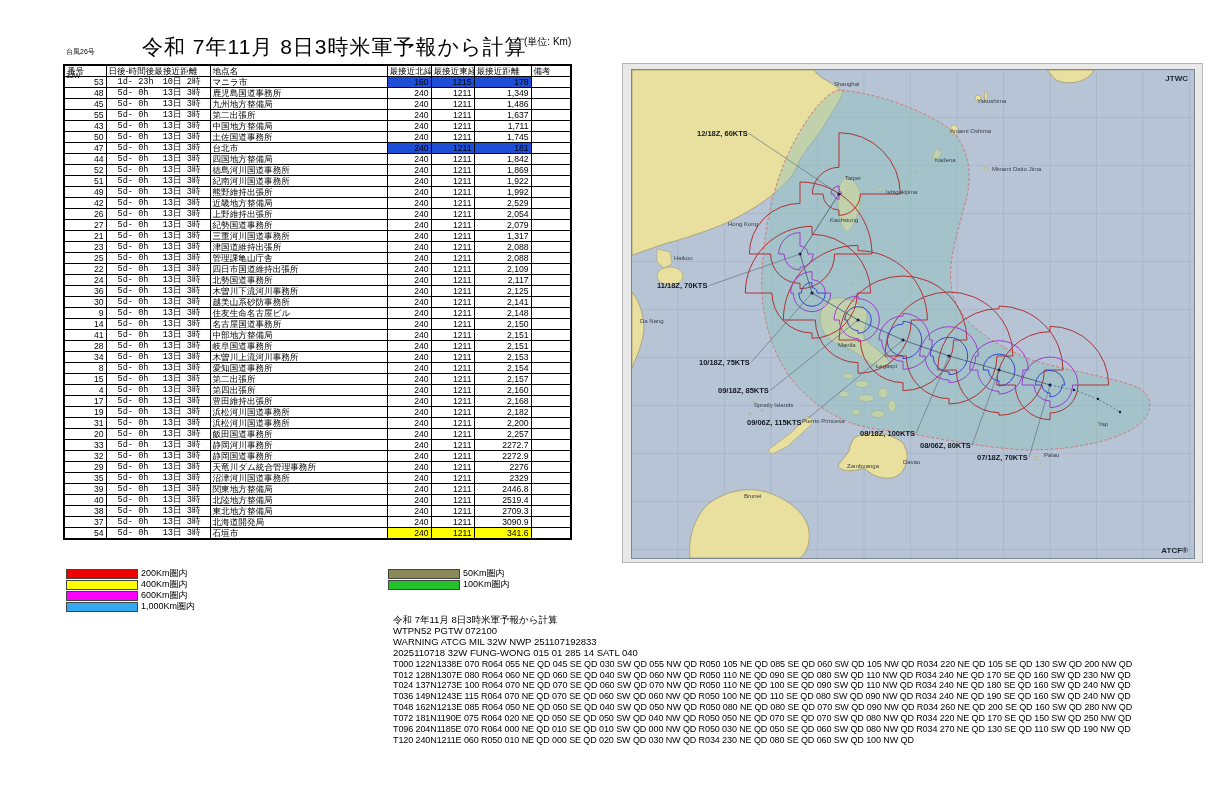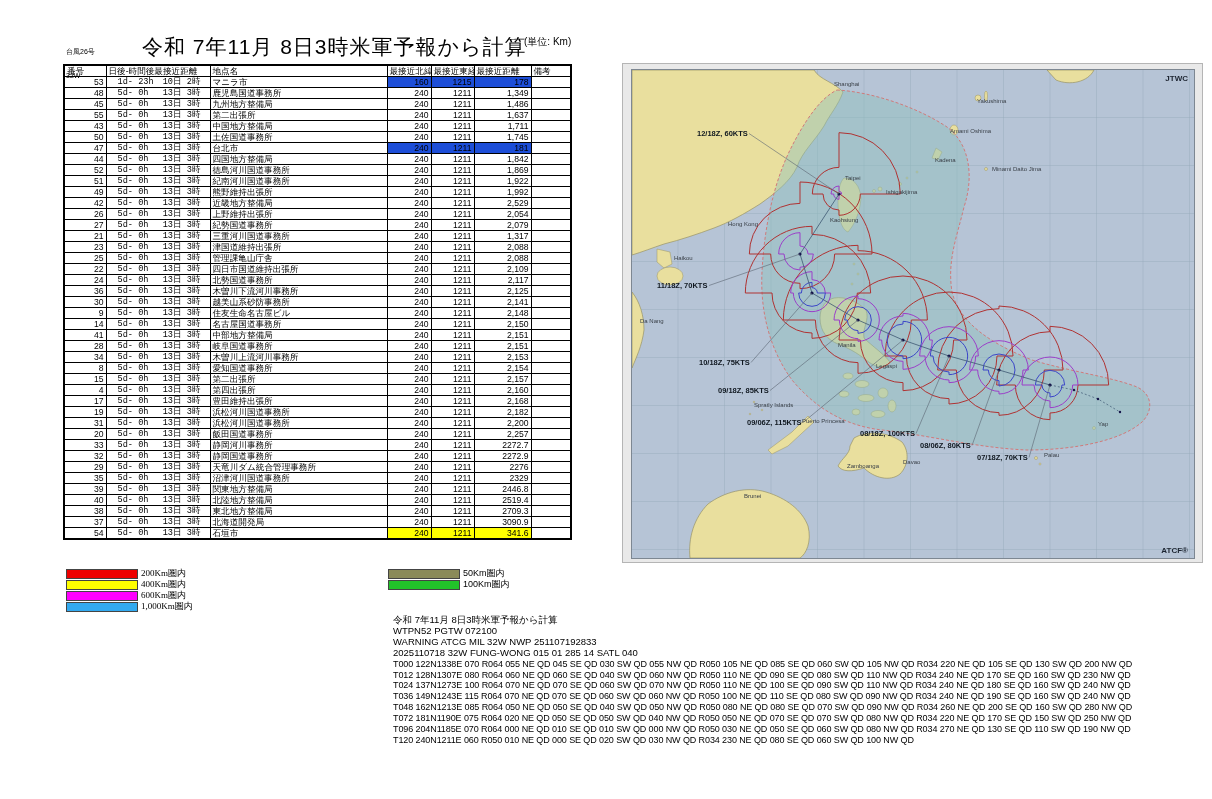--- a/index.html
+++ b/index.html
@@ -17,21 +17,21 @@
   table.loc th{font-weight:normal;text-align:left;}
   td.num{text-align:right;padding-right:4px;margin-left:24px;}
   td.val{text-align:right;padding-right:4px;}
   td.od{padding:0;font-family:Liberation Mono, monospace;}
   td.od .odi{display:flex;justify-content:space-between;padding:0 7px 0 9px;}
   tr.hl-red  td.val{background:#1d4ed8;}
   tr.hl-yellow td.val{background:#ffff00;}
   tr.hl-cyan td.val{background:#00ffff;}
   
   .legend{position:absolute;font-size:9px;}
-  #legend-left{left:66px;top:568px;font-family:Liberation Serif, serif;}
+  #legend-left{left:66px;top:568px;}
   #legend-right{left:388px;top:568px;}
   .leg-row{display:flex;align-items:center;height:11px;}
   .leg-swatch{width:72px;height:10px;border:1px solid #444;margin-right:3px;box-sizing:border-box;}
   
   .footer{position:absolute;left:393px;top:615px;white-space:nowrap;}
   .fline{font-size:9.5px;line-height:10.9px;}
   .tline{font-size:9px;line-height:10.9px;letter-spacing:-0.1px;}
   
   .map-frame{position:absolute;left:622px;top:63px;width:581px;height:500px;background:#e9e9e9;
        border:1px solid #b5b5b5;box-sizing:border-box;}

